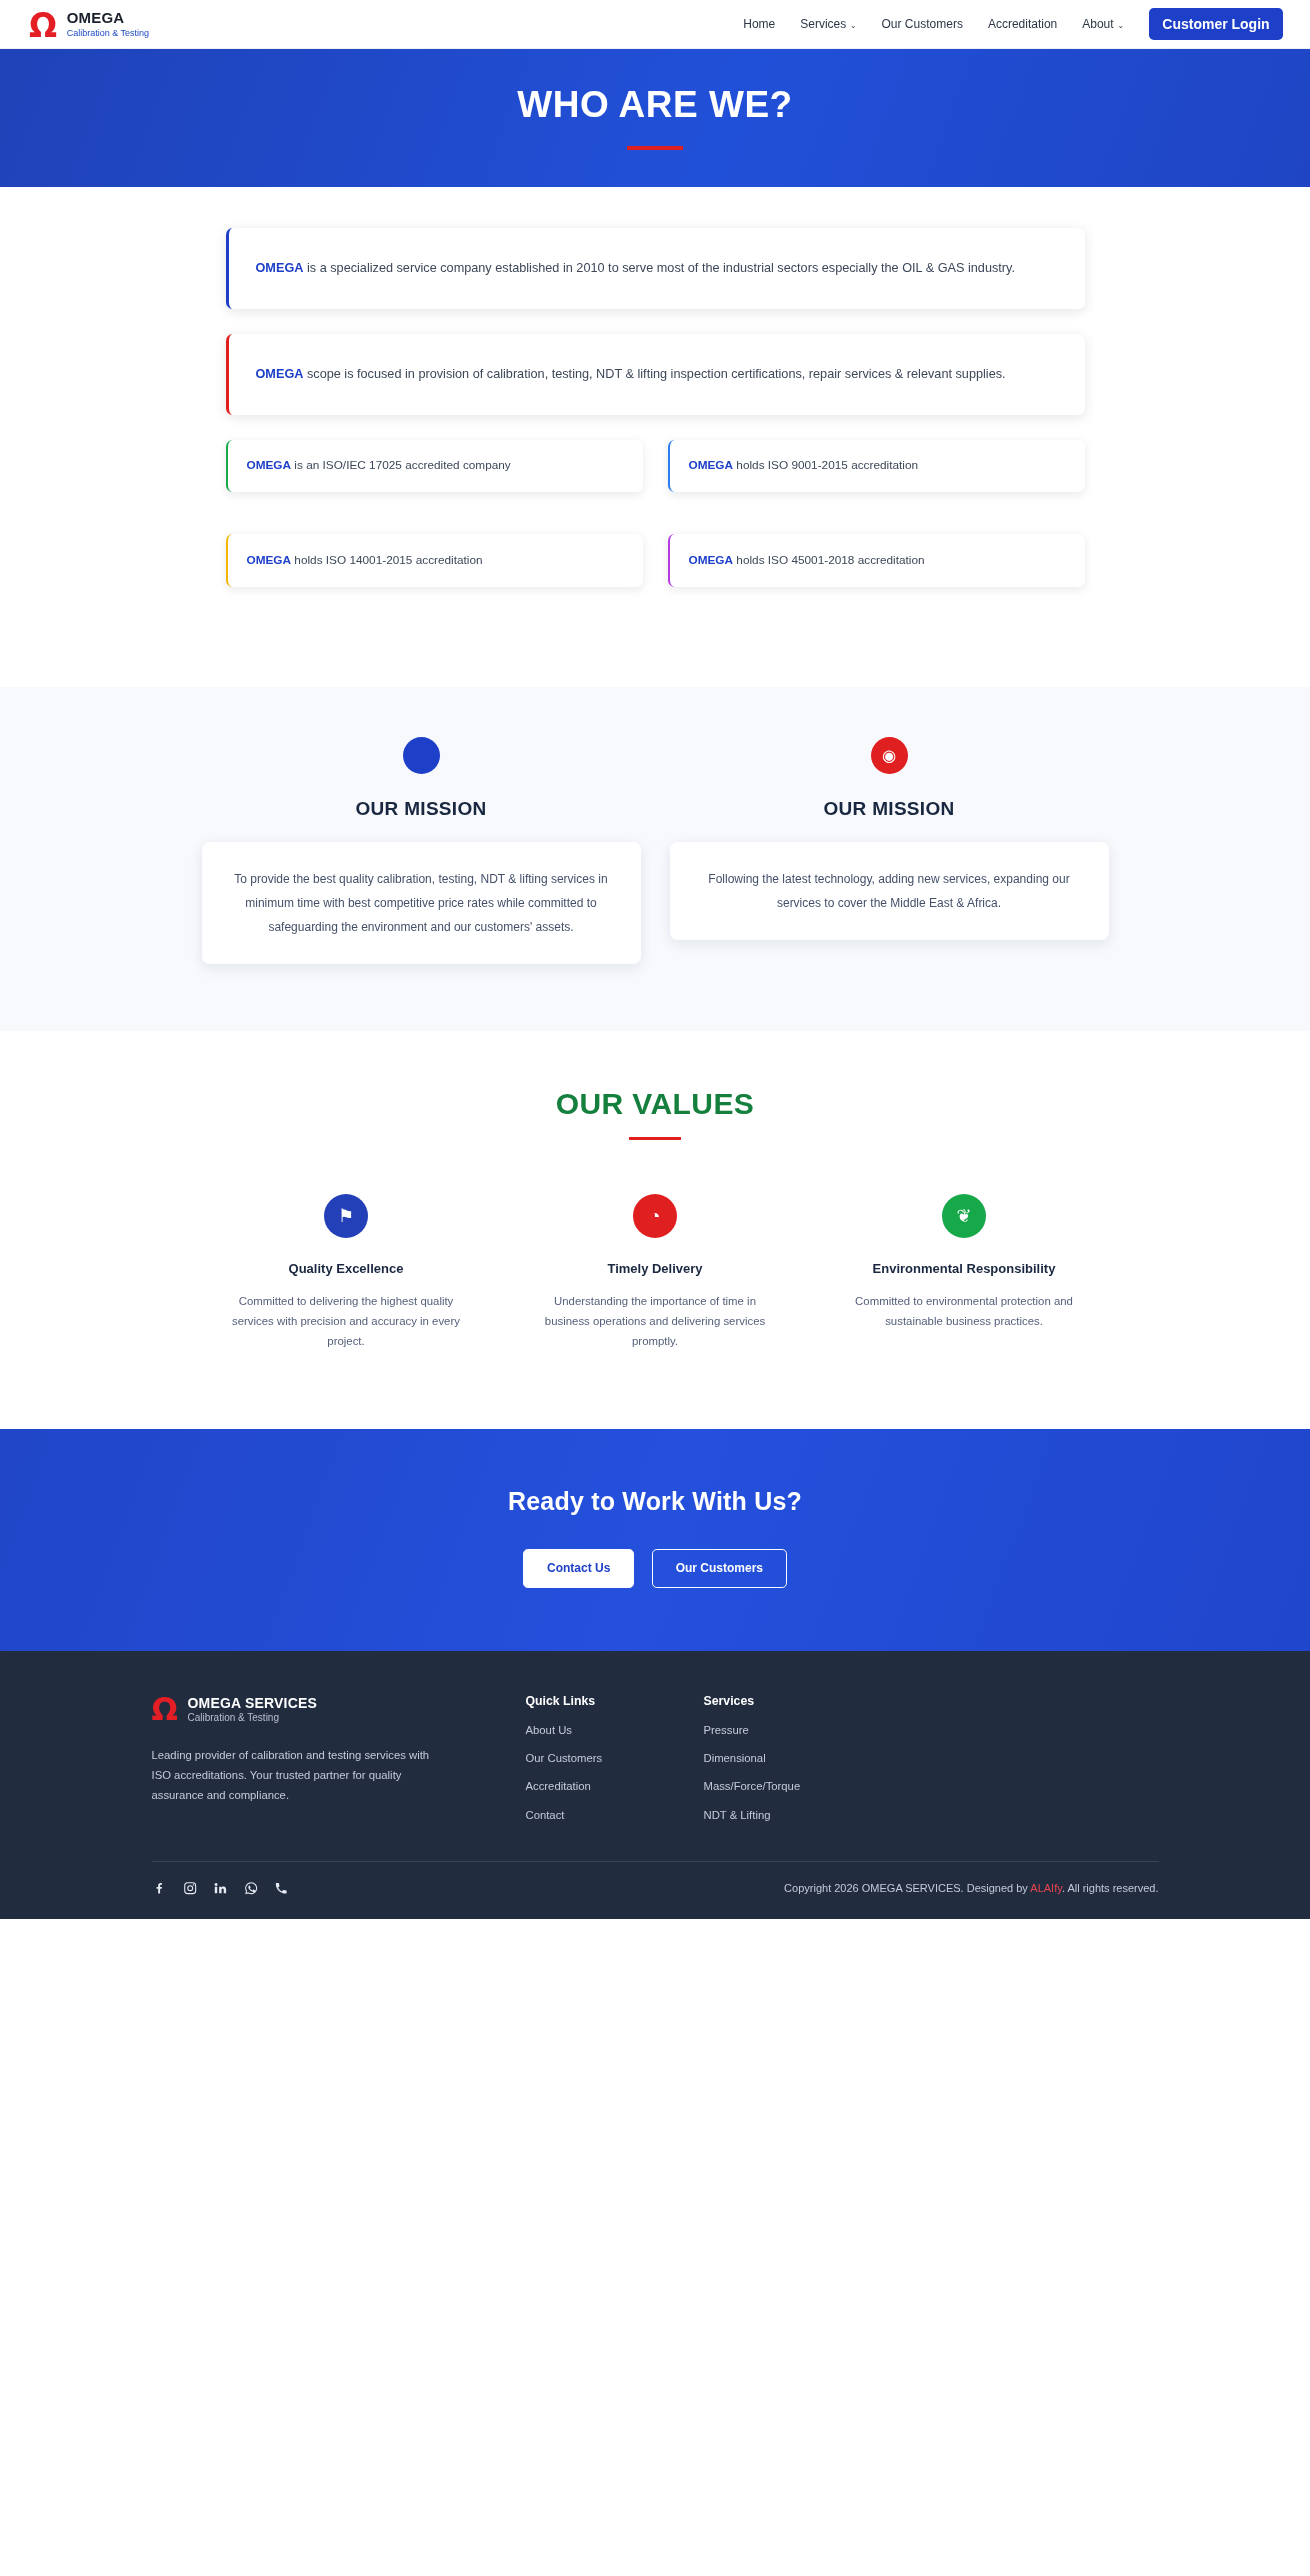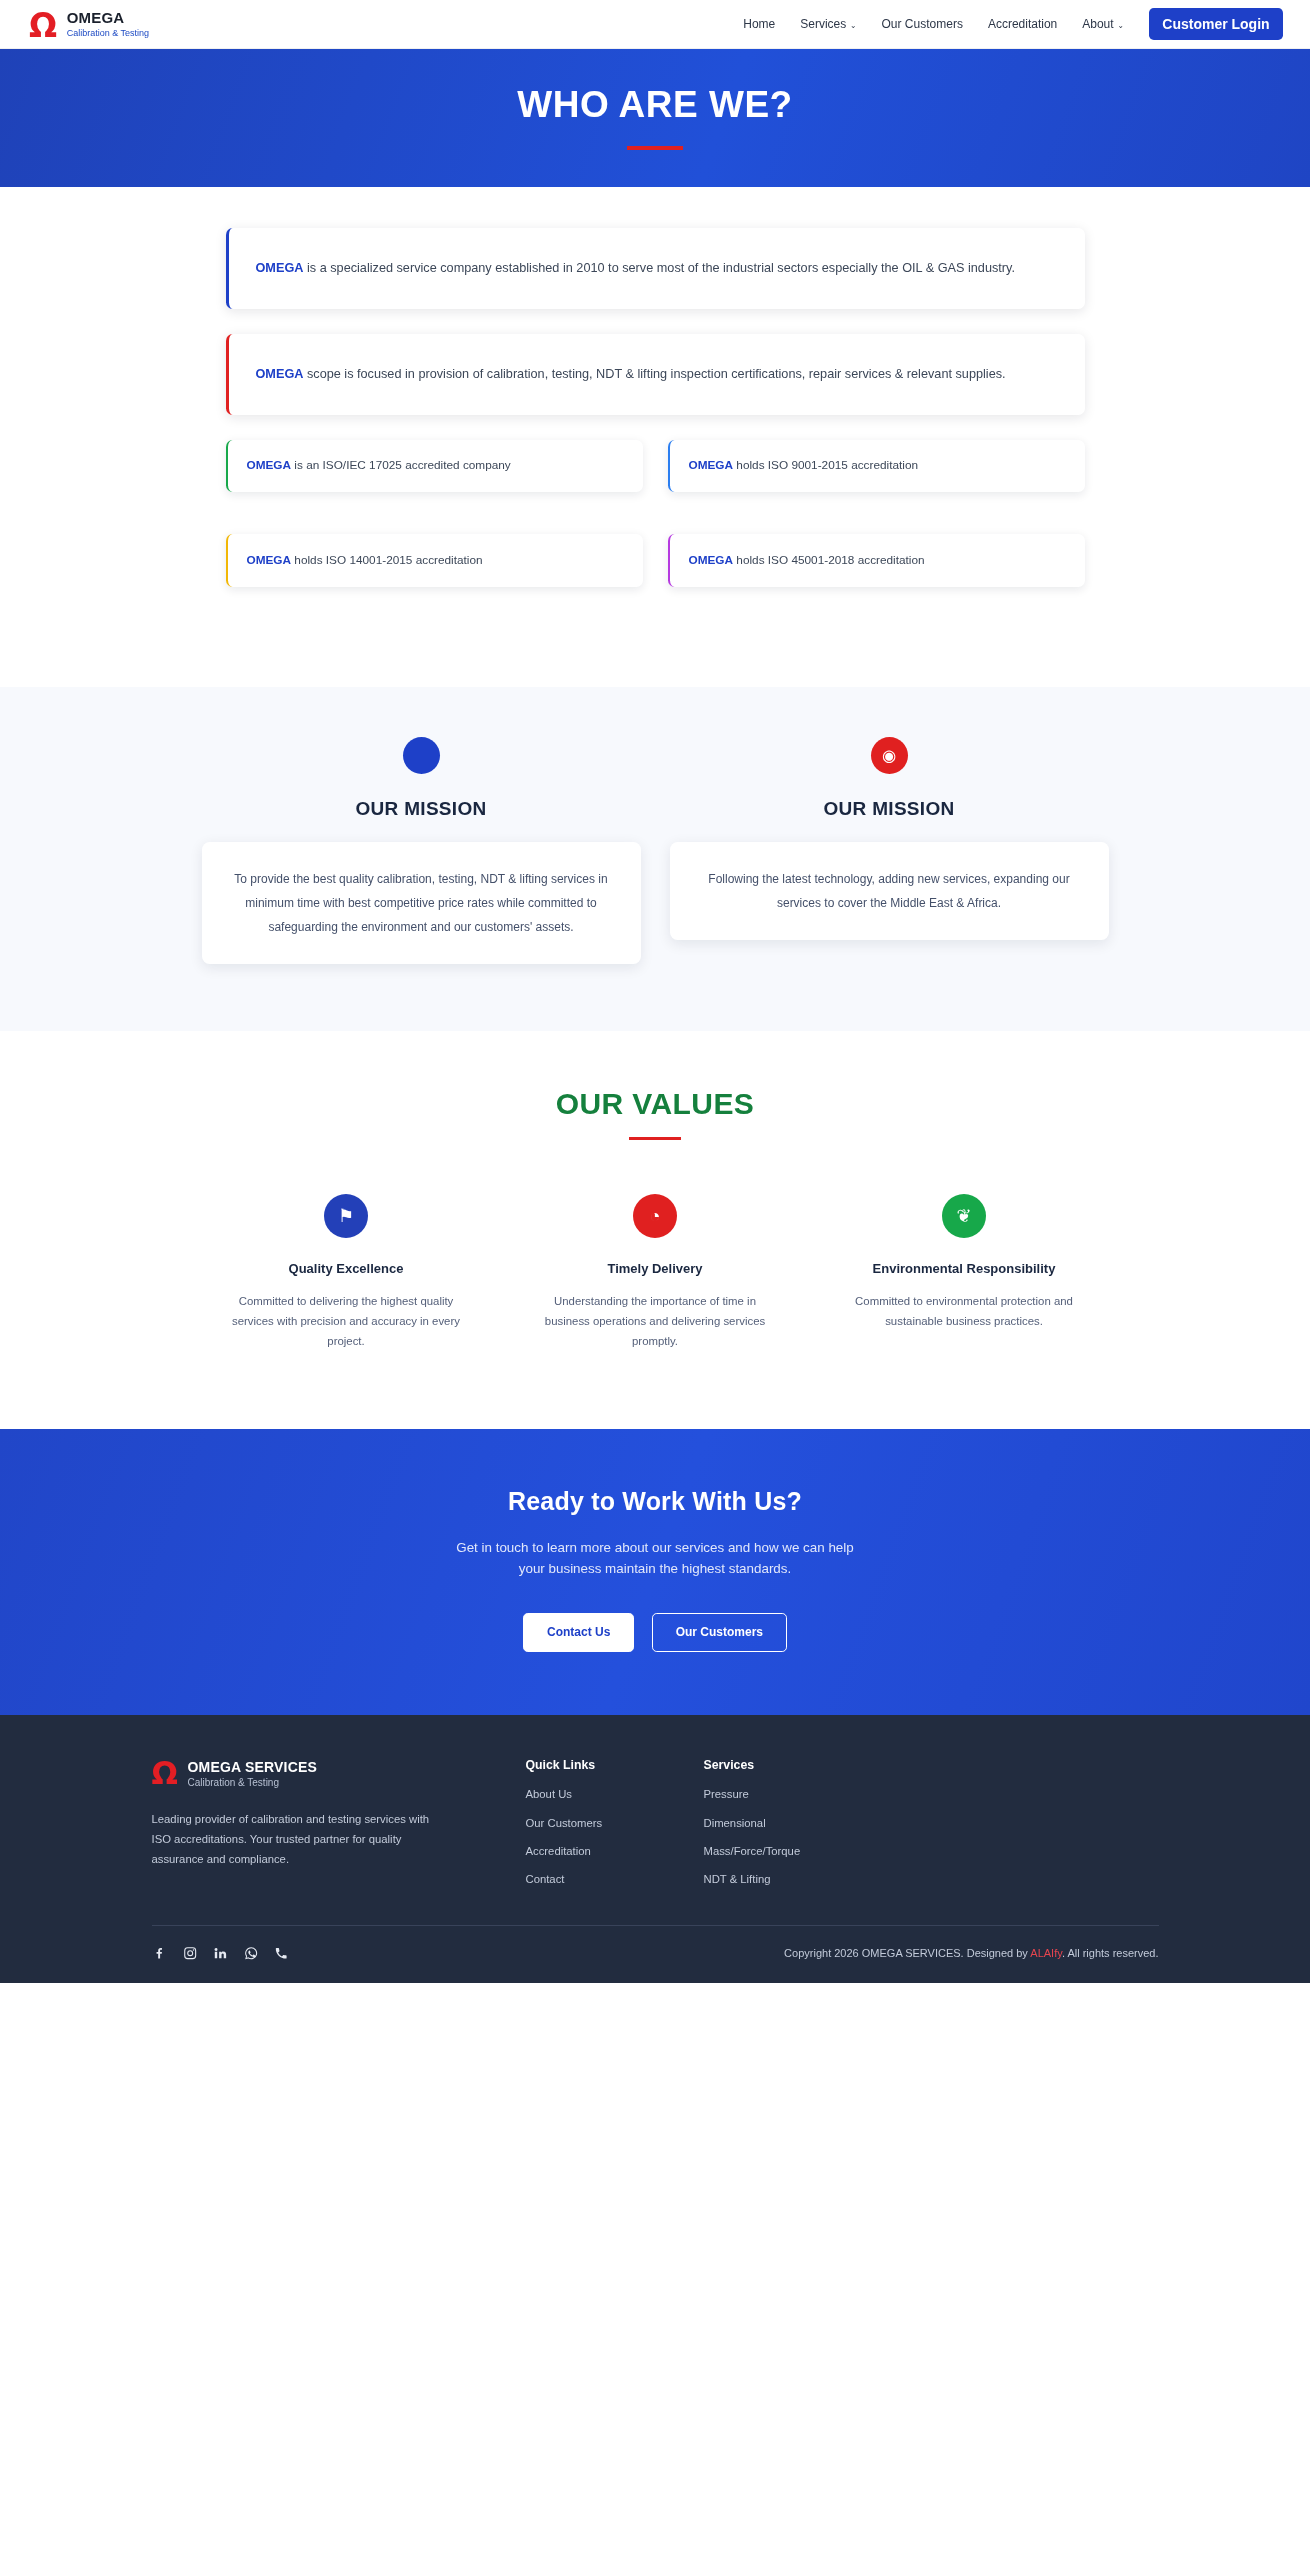--- a/index.html
+++ b/index.html
@@ -386,21 +386,20 @@
     <div class="value-col">
       <div class="value-icon" id="vi2" style="background: rgb(23, 168, 74);">❦</div>
       <div class="value-name">Environmental Responsibility</div>
       <div class="value-desc">Committed to environmental protection and sustainable business practices.</div>
     </div>
   </div>
 </section>
 
 <section class="cta-section">
   <h2 class="cta-title">Ready to Work With Us?</h2>
-  <p class="cta-sub">Get in touch to learn more about our services and how we can help your business maintain the highest standards.</p>
   <div class="cta-buttons">
     <button class="cta-btn cta-primary">Contact Us</button>
     <button class="cta-btn cta-secondary">Our Customers</button>
   </div>
 </section>
 
 <footer class="site-footer">
   <div class="footer-grid">
     <div class="f-about">
       <div class="f-brand">

